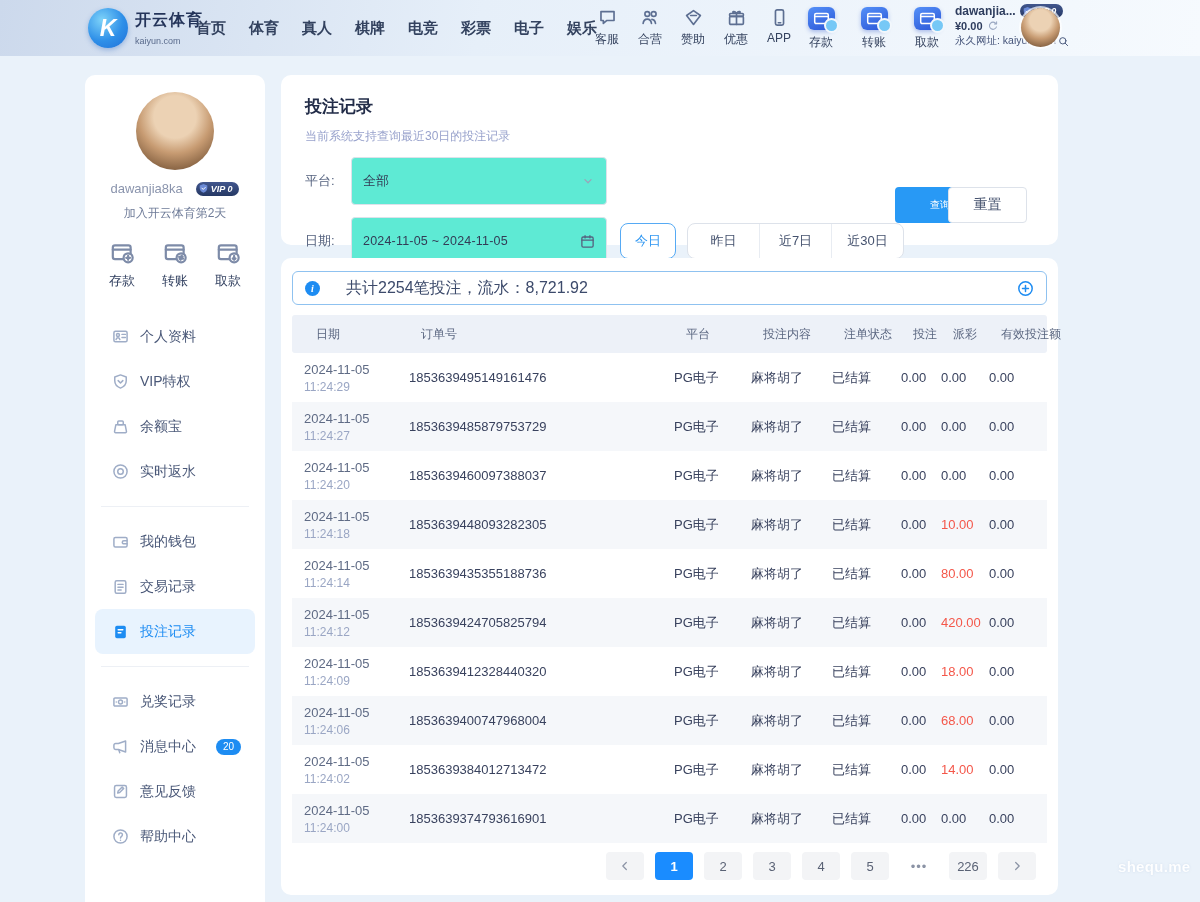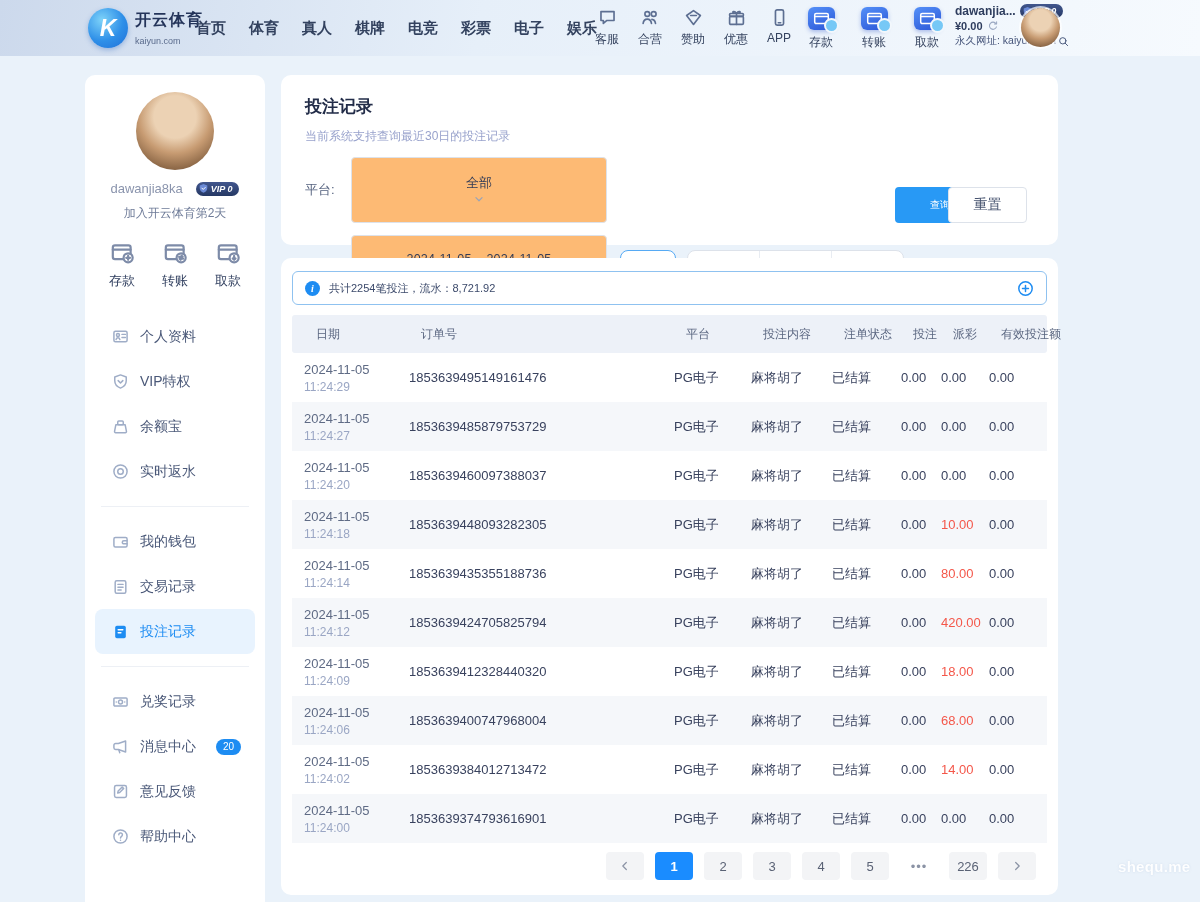--- a/index.html
+++ b/index.html
@@ -79,22 +79,22 @@
     border-radius:9px;padding:2px 7px;line-height:1.2;}
   .menu-divider{height:1px;background:#edf0f5;margin:12px 16px;}
 
   
   .card1{position:absolute;left:281px;top:75px;width:777px;height:170px;background:#fff;border-radius:10px;}
   .card1-inner{padding:20px 24px 0;position:relative;height:150px;}
   .page-title{font-size:17px;font-weight:bold;color:#222c48;}
   .page-subtitle{font-size:12px;color:#98a2cc;margin-top:10px;}
   .filter-row{display:flex;align-items:center;margin-top:12px;}
   .filter-label{font-size:13px;color:#55627f;width:46px;flex:0 0 auto;}
-  .select-box,.date-box{width:232px;height:32px;border:1px solid #dde2ea;border-radius:4px;background:#fdba74;
-    display:flex;align-items:center;justify-content:space-between;padding:16px 11px;cursor:pointer;flex-direction:column;}
+  .select-box,.date-box{width:232px;height:32px;border:1px solid #dde2ea;border-radius:4px;background:#5eead4;
+    display:flex;align-items:center;justify-content:space-between;padding:7px 11px;cursor:pointer;}
   .select-value{font-size:13px;color:#333c56;}
   .date-value{font-size:12.5px;color:#333c56;letter-spacing:.2px;}
   .select-box .ic{width:14px;height:14px;color:#9aa4b8;}
   .date-box .ic{width:15px;height:15px;color:#55627f;}
   .range-btn{margin-left:13px;height:34px;min-width:54px;border:1px solid #56aaf4;border-radius:8px;
     background:#fff;color:#2f97f2;font-size:13px;display:flex;align-items:center;justify-content:center;cursor:pointer;}
   .range-group{margin-left:11px;height:34px;border:1px solid #dde2ea;border-radius:8px;background:#fff;
     display:flex;align-items:stretch;overflow:hidden;}
   .range-seg{min-width:51px;padding:0 10px;display:flex;align-items:center;justify-content:center;
     font-size:13px;color:#45526e;border-left:1px solid #e8ecf2;cursor:pointer;}
@@ -103,21 +103,21 @@
     background:#2899f5;color:#fff;font-size:10px;cursor:pointer;font-family:inherit;margin-left:44px;}
   .btn-reset{position:absolute;left:667px;top:112px;width:79px;height:36px;border:1px solid #dde2ea;border-radius:4px;
     background:#fff;color:#45526e;font-size:14px;cursor:pointer;font-family:inherit;}
 
   .card2{position:absolute;left:281px;top:258px;width:777px;height:637px;background:#fff;border-radius:10px;}
   .summary-bar{margin:13px 11px 0;height:32px;border:1px solid #8fc2f0;border-radius:6px;
     display:flex;align-items:center;padding:0 12px;background:#fff;}
   .info-ic{width:15px;height:15px;border-radius:50%;background:#1d8cf2;color:#fff;font-size:10px;
     font-weight:bold;font-style:italic;display:flex;align-items:center;justify-content:center;flex:0 0 auto;
     font-family:"Liberation Serif",serif;}
-  .summary-text{margin-left:9px;font-size:11px;color:#3c4a6b;}
+  .summary-text{margin-left:26px;font-size:16px;color:#3c4a6b;}
   .plus-wrap{margin-left:auto;width:17px;height:17px;color:#1d8cf2;cursor:pointer;}
 
   .table{margin:10px 11px 0;}
   .thead,.trow{display:grid;grid-template-columns:105px 265px 77px 81px 69px 40px 48px 1fr;}
   .thead{background:#edf1f8;height:38px;align-items:center;border-radius:3px;}
   .thead>div{font-size:12px;color:#5a6680;padding-left:24px;white-space:nowrap;}
   .trow{min-height:49px;align-items:center;}
   .trow.stripe{background:#f5f7fa;}
   .trow>div{font-size:13px;color:#39425e;padding-left:12px;white-space:nowrap;}
   .cell-date .d{font-size:13px;color:#5f6b85;}

